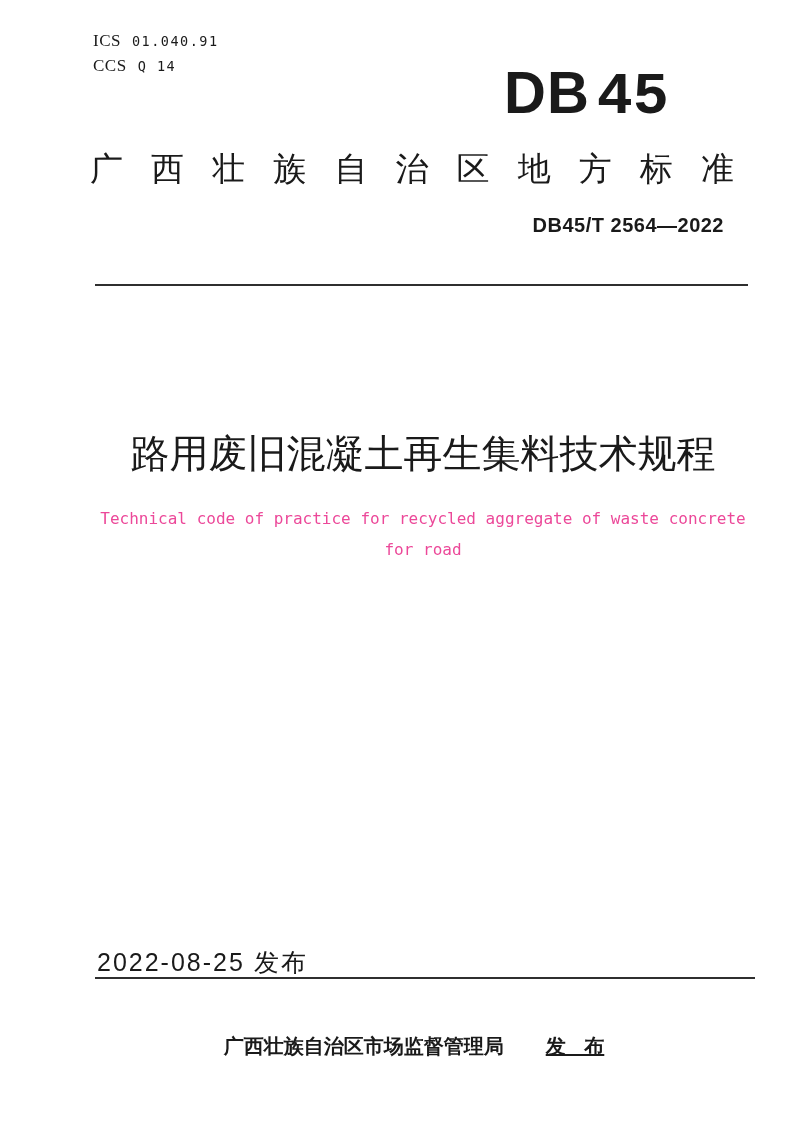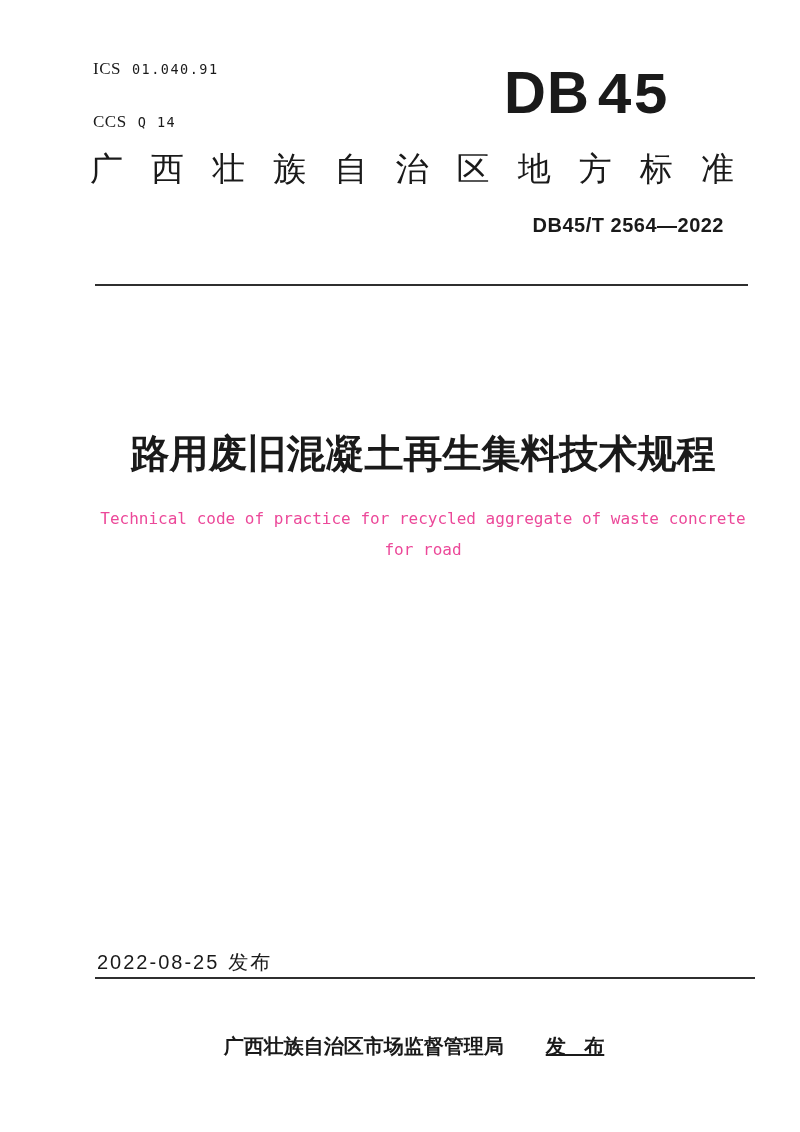--- a/index.html
+++ b/index.html
@@ -12,21 +12,21 @@
     height: 1132px;
     margin: 0 auto;
     background: #ffffff;
     color: #1a1a1a;
     font-family: "Liberation Sans", sans-serif;
     overflow: hidden;
   }
 
   
   .code-block { position: absolute; left: 93px; top: 31px; }
-  .code-line { height: 25px; white-space: nowrap; margin-top: 28px; }
+  .code-line { height: 25px; white-space: nowrap; }
   .code-label {
     font-family: "Liberation Serif", serif;
     font-size: 17px;
     letter-spacing: 0.5px;
   }
   .code-value {
     font-family: "DejaVu Sans Mono", monospace;
     font-size: 13.5px;
     margin-left: 11px;
     letter-spacing: 1.5px;
@@ -89,21 +89,21 @@
 
   
   .title-cn {
     position: absolute;
     left: 46px;
     top: 430px;
     width: 754px;
     margin: 0;
     text-align: center;
     font-size: 39px;
-    font-weight: 700;
+    font-weight: 400;
     line-height: 48px;
     white-space: nowrap;
   }
   .title-en {
     position: absolute;
     left: 46px;
     top: 503px;
     width: 754px;
     text-align: center;
     font-family: "DejaVu Sans Mono", monospace;
@@ -114,21 +114,21 @@
   }
 
   
   .dates-row {
     position: absolute;
     left: 97px;
     top: 948px;
     width: 659px;
     display: flex;
     justify-content: space-between;
-    font-size: 20px;
+    font-size: 25px;
     line-height: 28px;
     white-space: nowrap;
   }
   .date-num { letter-spacing: 2px; }
   .date-label { margin-left: 9px; letter-spacing: 2px; }
 
   
   .publisher-row {
     position: absolute;
     left: 28px;

